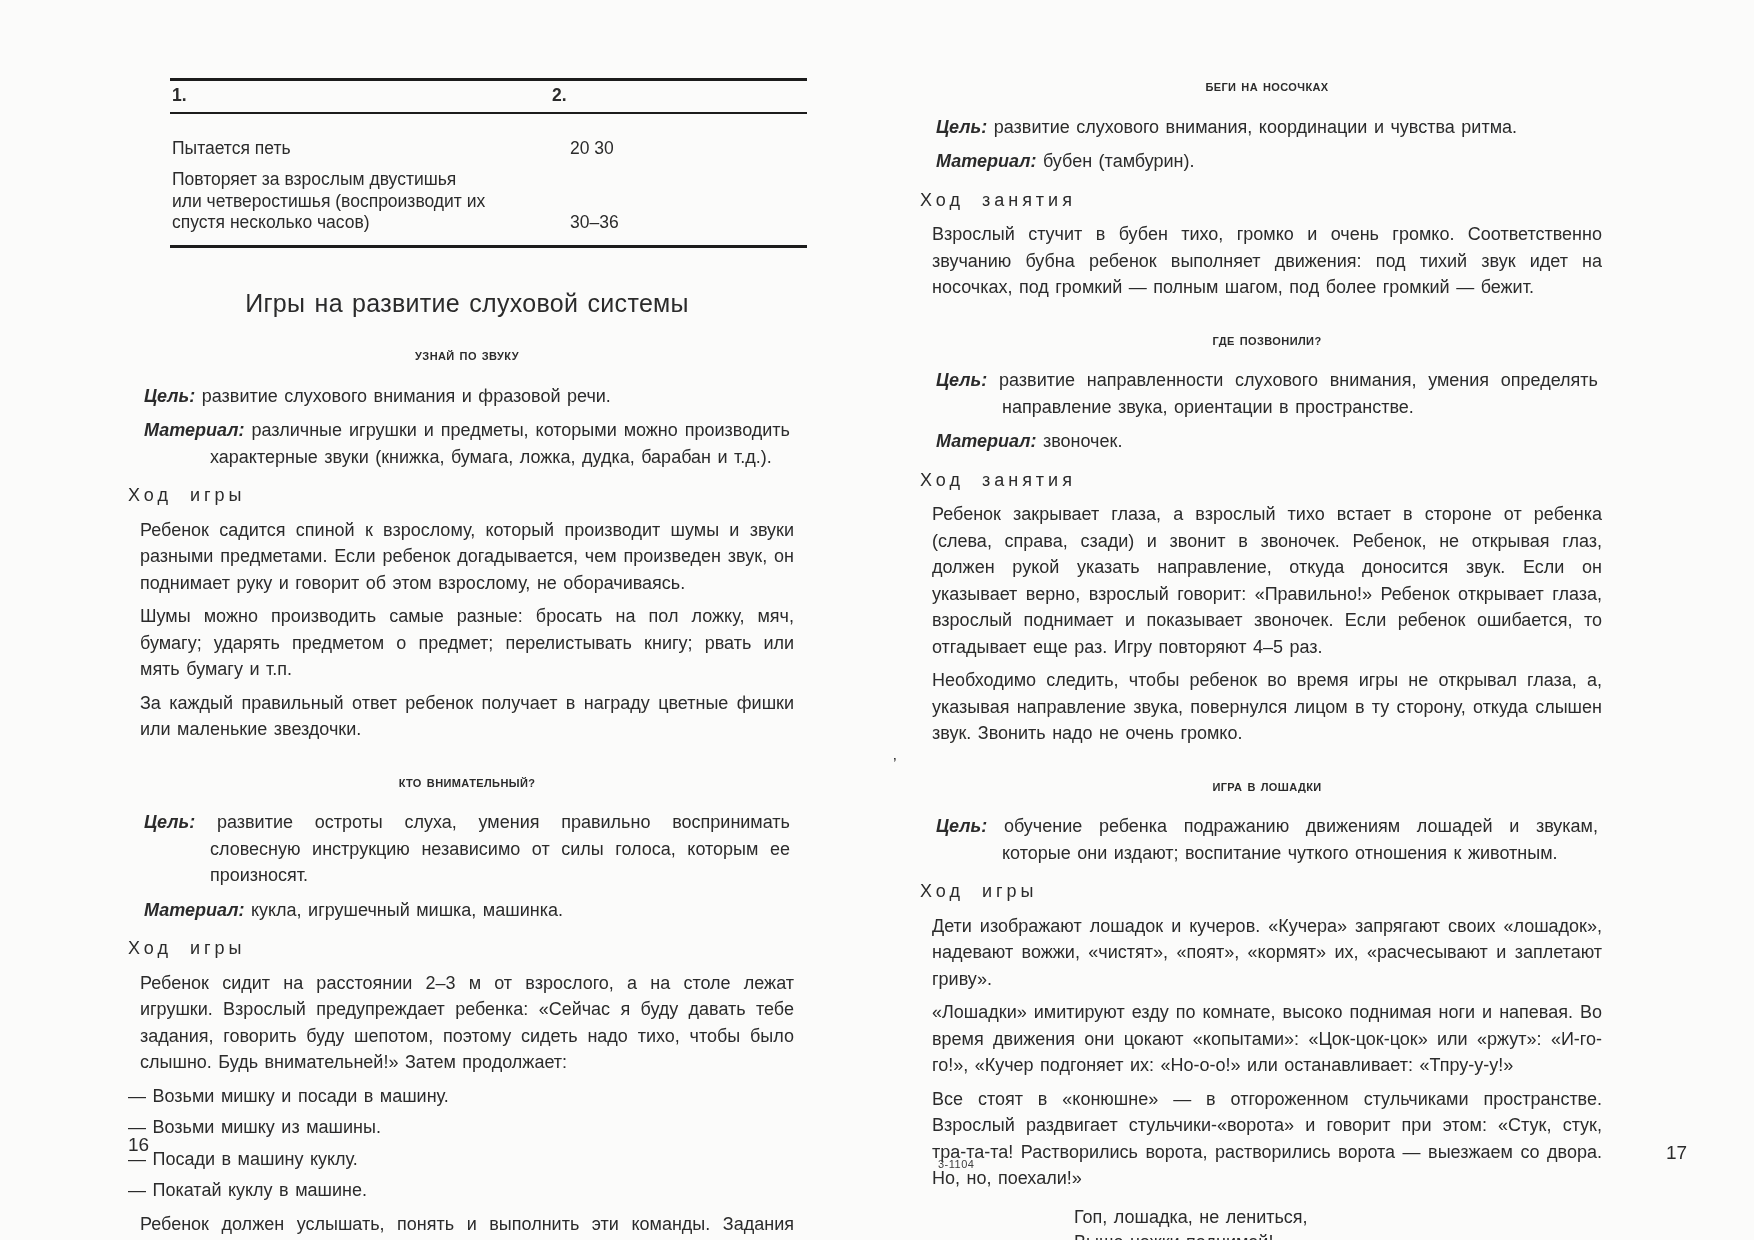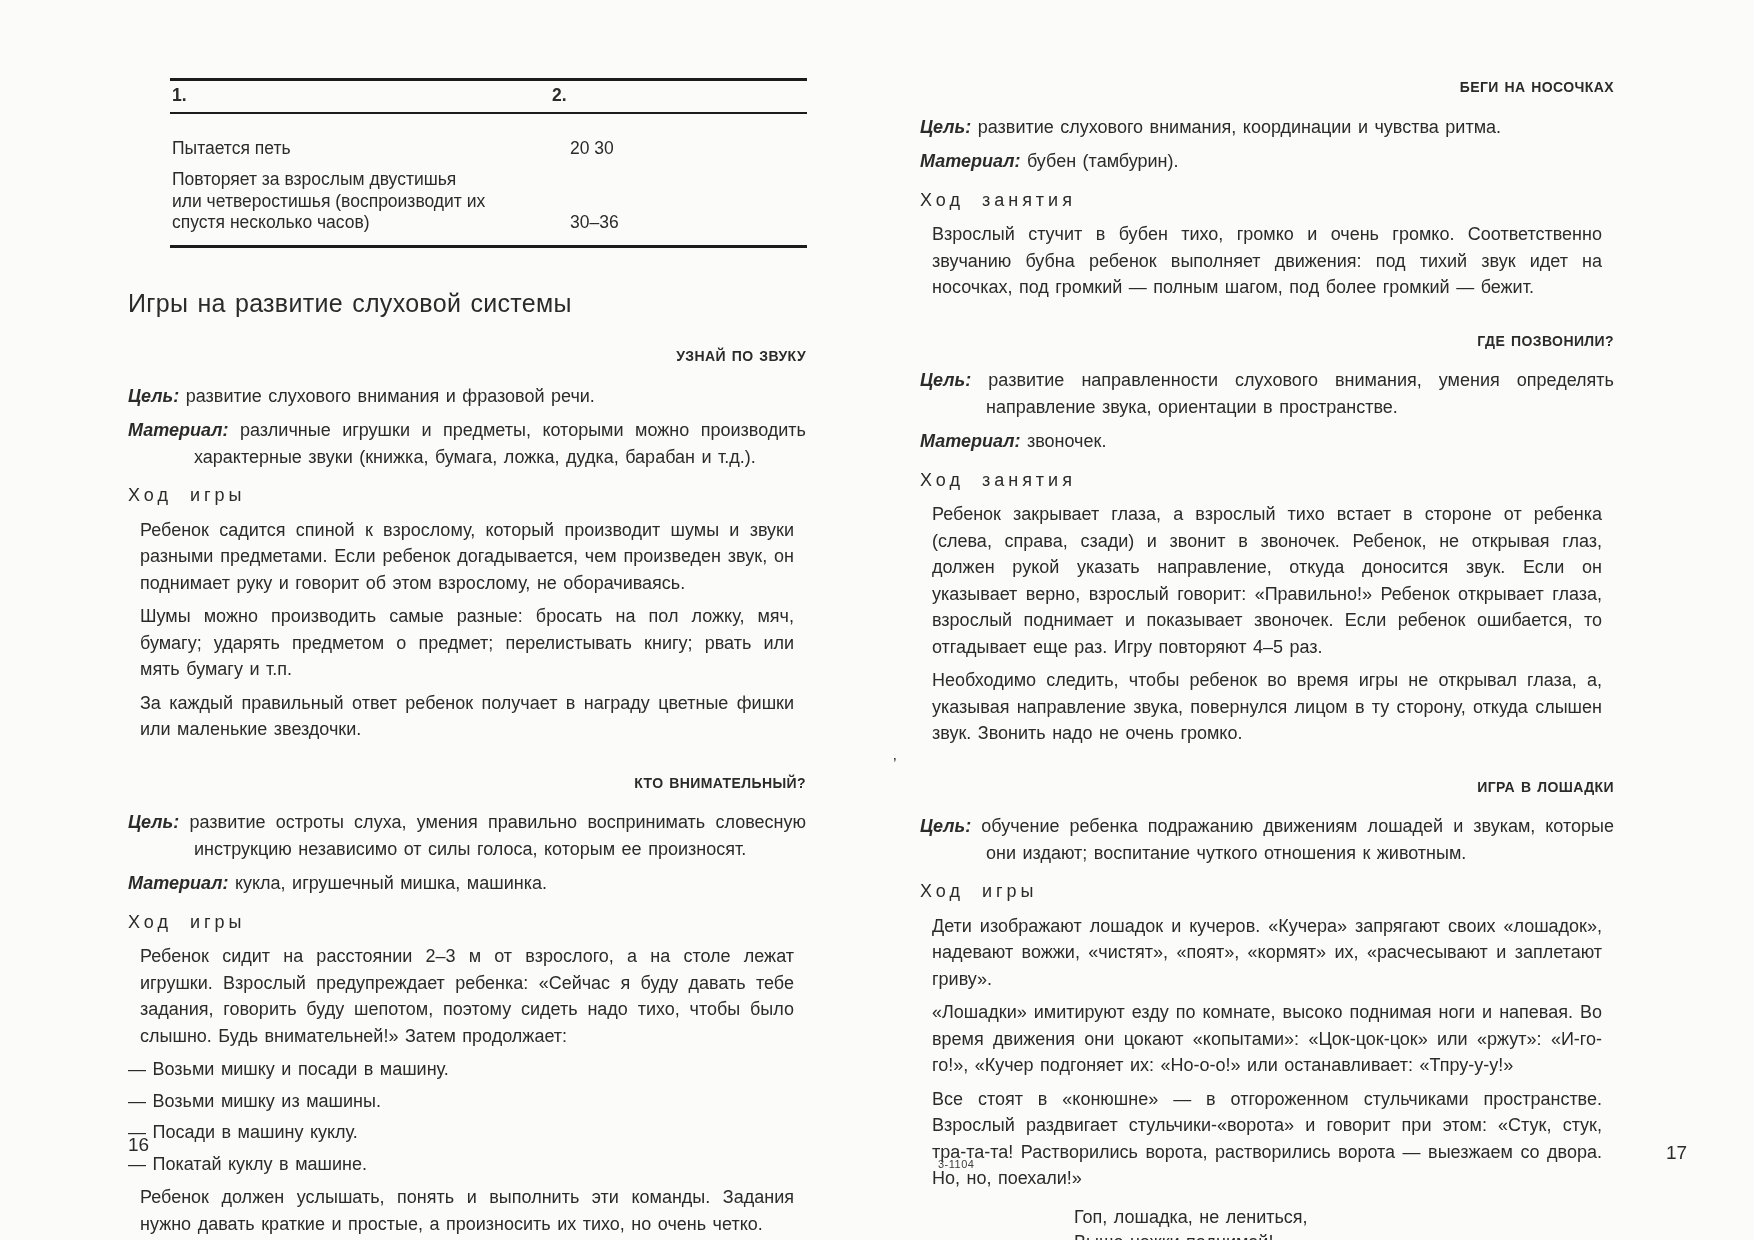--- a/index.html
+++ b/index.html
@@ -20,24 +20,24 @@
     font-size:17.5px;line-height:21.5px;text-align:left;word-spacing:normal;
   }
   .dev-row{display:grid;grid-template-columns:382px 1fr}
   .dev-head{border-bottom:2px solid #1c1c1c;padding:4px 0 5px;font-weight:bold}
   .dev-r1{padding:24px 0 8px}
   .dev-r2{padding:2px 0 11px}
   .dev-label{white-space:pre-line;padding-left:2px}
   .dev-value{padding-left:18px}
   .dev-r2 .dev-value{align-self:end}
 
-  .chapter-title{font-size:25px;letter-spacing:.3px;word-spacing:2px;margin:42px 0 10px;text-align:left;font-weight:normal}
-  .sec-title{font-weight:bold;font-size:14px;letter-spacing:.4px;margin:27px 0 13px;text-align:right}
+  .chapter-title{font-size:25px;letter-spacing:.3px;word-spacing:2px;margin:42px 0 10px;text-align:center;font-weight:normal}
+  .sec-title{font-weight:bold;font-size:11px;letter-spacing:.4px;margin:27px 0 13px;text-align:center}
   .col-right .sec-title:first-child{margin-top:74px}
-  .hang{padding-left:66px;text-indent:-66px;margin:8px 0}
+  .hang{padding-left:66px;text-indent:-66px;margin:8px 16px}
   .bi{font-weight:bold;font-style:italic}
   .proc{letter-spacing:4px;word-spacing:9px;margin:12px 0 8px;text-align:left}
   .cmd{margin:5px 0;text-align:left}
   .verse{margin:13px 0 0 154px;text-align:left;white-space:pre-line;line-height:25px}
 
   .page-num{position:absolute;font-size:19px}
   .pn-left{left:128px;top:1134px}
   .pn-right{left:1666px;top:1142px}
   .print-code{position:absolute;left:938px;top:1158px;font-size:11px;letter-spacing:.5px;color:#3c3c3c}
   .stray{position:absolute;left:893px;top:756px;font-size:16px;color:#2b2b2b}

